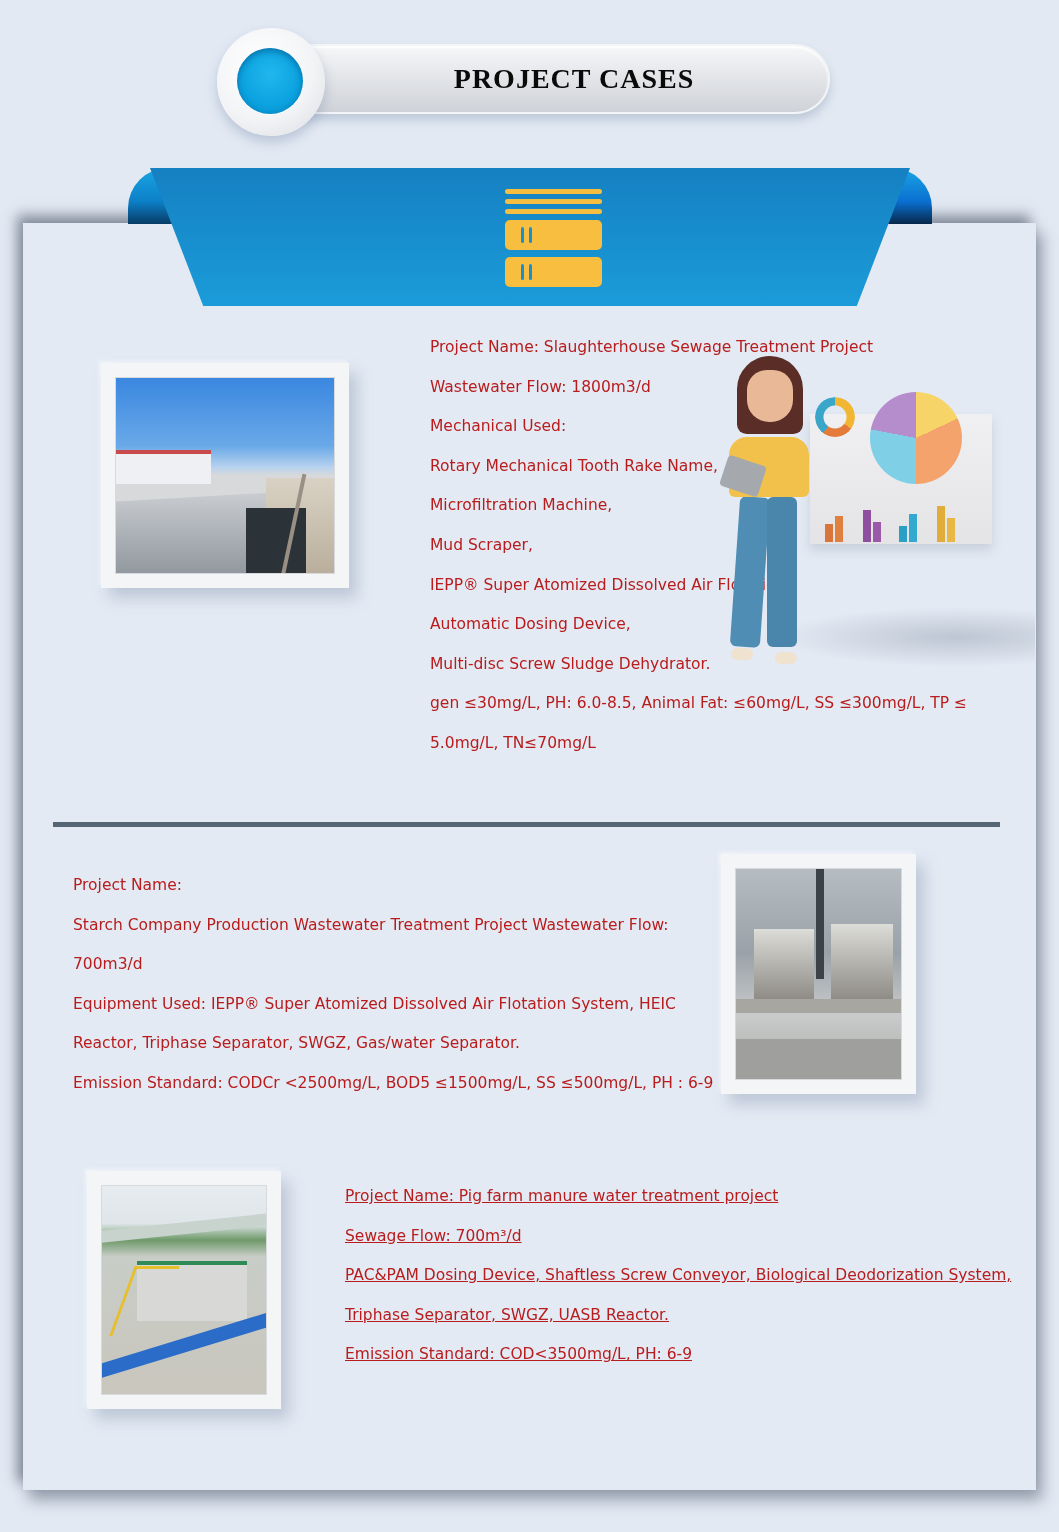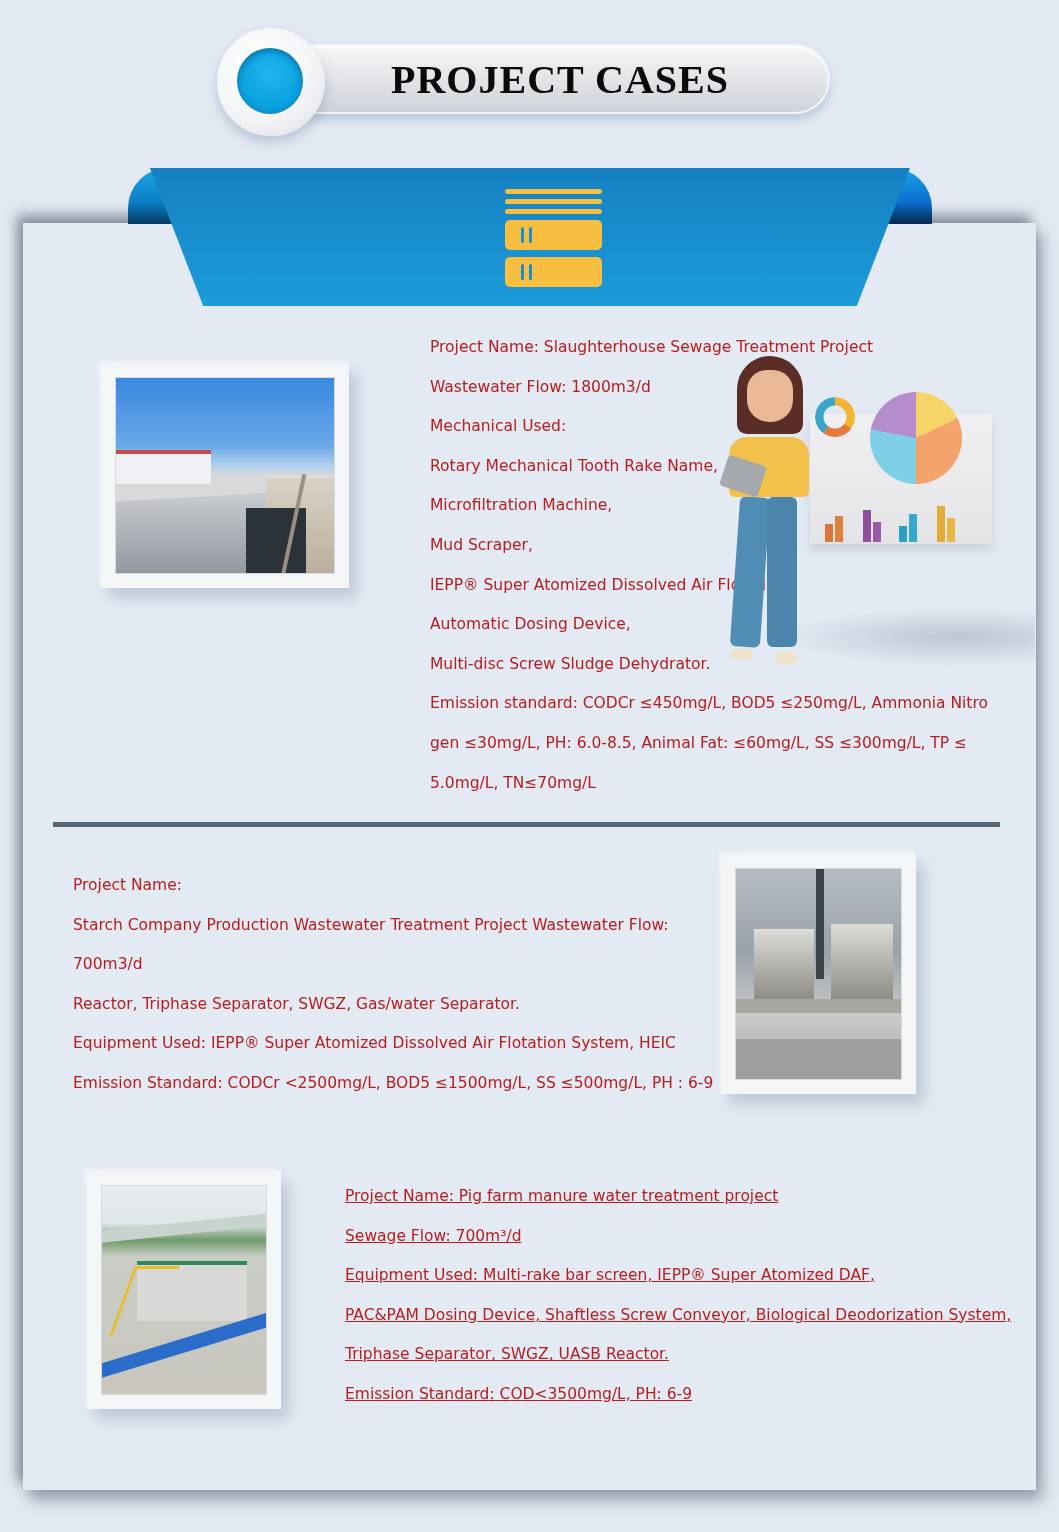--- a/index.html
+++ b/index.html
@@ -14,24 +14,24 @@
 
   
   .title-pill {
     position: absolute; left: 268px; top: 44px; width: 562px; height: 70px;
     border-radius: 35px;
     background: linear-gradient(180deg, #f6f7f9 0%, #e4e6ea 45%, #cfd2d8 100%);
     box-shadow: 0 6px 10px rgba(120,140,170,0.35), inset 0 2px 2px rgba(255,255,255,0.9);
     border: 2px solid #f2f4f7;
   }
   .title-text {
-    position: absolute; left: 316px; top: 44px; width: 488px; height: 70px;
+    position: absolute; left: 330px; top: 44px; width: 488px; height: 70px;
     display: flex; align-items: center; justify-content: center;
     font-family: "Liberation Serif", "DejaVu Serif", serif;
-    font-weight: bold; font-size: 40px; letter-spacing: 1px; color: #0a0a0a;
+    font-weight: bold; font-size: 28px; letter-spacing: 1px; color: #0a0a0a;
   }
   .title-badge {
     position: absolute; left: 217px; top: 28px; width: 108px; height: 108px;
     border-radius: 50%;
     background: radial-gradient(circle at 40% 35%, #ffffff 0%, #f3f4f6 55%, #d9dce1 100%);
     box-shadow: 0 6px 12px rgba(110,130,160,0.35);
   }
   .title-badge-dot {
     position: absolute; left: 20px; top: 20px; width: 66px; height: 66px; border-radius: 50%;
     background: radial-gradient(circle at 50% 40%, #22b6ee 0%, #0aa2df 60%, #0a86c4 100%);
@@ -165,21 +165,20 @@
   <div class="text-block" style="left:430px; top:328px;">
     <p>Project Name: Slaughterhouse Sewage Treatment Project</p>
     <p>Wastewater Flow: 1800m3/d</p>
     <p>Mechanical Used:</p>
     <p>Rotary Mechanical Tooth Rake Name,</p>
     <p>Microfiltration Machine,</p>
     <p>Mud Scraper,</p>
     <p>IEPP® Super Atomized Dissolved Air Flotation</p>
     <p>Automatic Dosing Device,</p>
     <p>Multi-disc Screw Sludge Dehydrator.</p>
-    <p>Emission standard: CODCr ≤450mg/L, BOD5 ≤250mg/L, Ammonia Nitro</p>
     <p>gen ≤30mg/L, PH: 6.0-8.5, Animal Fat:  ≤60mg/L, SS ≤300mg/L, TP ≤</p>
     <p>5.0mg/L, TN≤70mg/L</p>
   </div>
 
   <div class="illus">
     <div class="floor-shadow"></div>
     <div class="board"></div>
     <div class="donut"></div>
     <div class="pie"></div>
     <div class="bars">
@@ -201,22 +200,22 @@
     <div class="person-head"></div>
     <div class="person-face"></div>
   </div>
 
   <div class="separator"></div>
 
   <div class="text-block" style="left:73px; top:866px;">
     <p>Project Name:</p>
     <p>Starch Company Production Wastewater Treatment Project Wastewater Flow:</p>
     <p>700m3/d</p>
+    <p>Equipment Used:  IEPP® Super Atomized Dissolved Air Flotation System, HEIC</p>
     <p>Reactor, Triphase Separator, SWGZ, Gas/water Separator.</p>
-    <p>Equipment Used:  IEPP® Super Atomized Dissolved Air Flotation System, HEIC</p>
     <p>Emission Standard: CODCr &lt;2500mg/L, BOD5 ≤1500mg/L, SS ≤500mg/L, PH :  6-9</p>
   </div>
 
   <div class="frame" style="left:721px; top:854px; width:195px; height:240px;">
     <div class="photo p2">
       <div class="beam"></div>
         <div class="m1"></div>
         <div class="m2"></div>
         <div class="trough"></div>
         <div class="floor"></div>
@@ -228,19 +227,18 @@
       <div class="roof"></div>
         <div class="tank"></div>
         <div class="stairs"></div>
         <div class="conveyor"></div>
     </div>
   </div>
 
   <div class="text-block" style="left:345px; top:1177px;text-decoration:underline;">
     <p>Project Name:   Pig farm manure water treatment project</p>
     <p>Sewage Flow:  700m³/d</p>
-    <p>Equipment Used:  Multi-rake bar screen, IEPP® Super Atomized DAF,</p>
     <p>PAC&amp;PAM Dosing Device, Shaftless Screw Conveyor, Biological Deodorization System,</p>
     <p>Triphase Separator, SWGZ, UASB Reactor.</p>
     <p>Emission Standard:  COD&lt;3500mg/L, PH:  6-9</p>
   </div>
 
 </div>
 
 </body></html>

